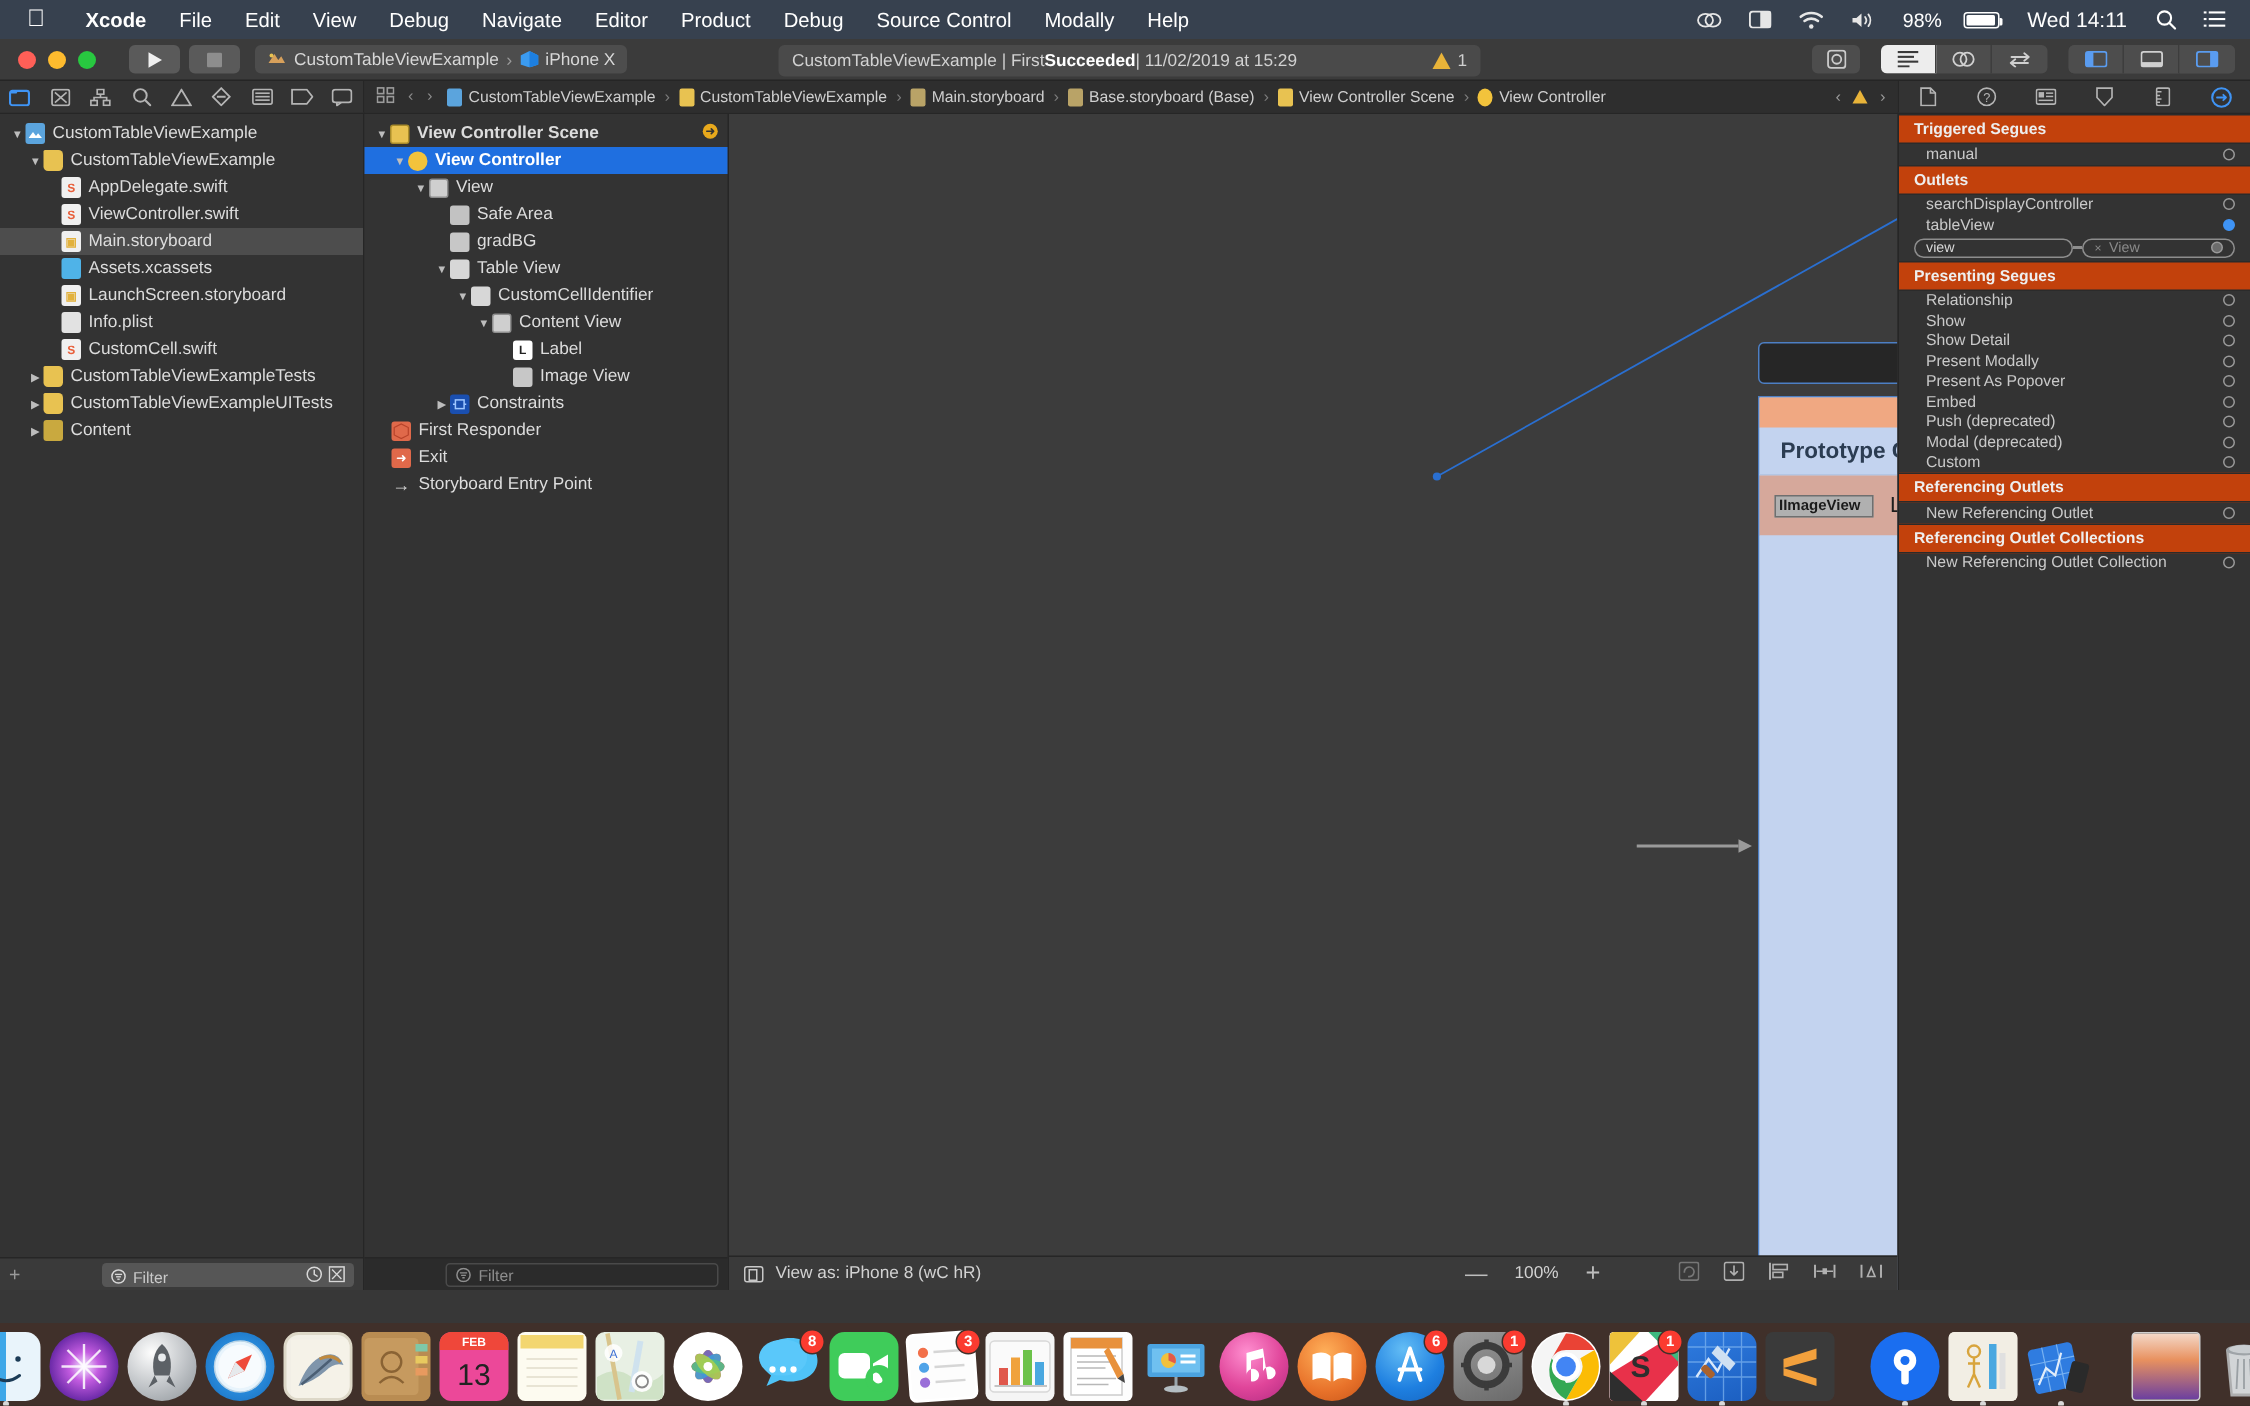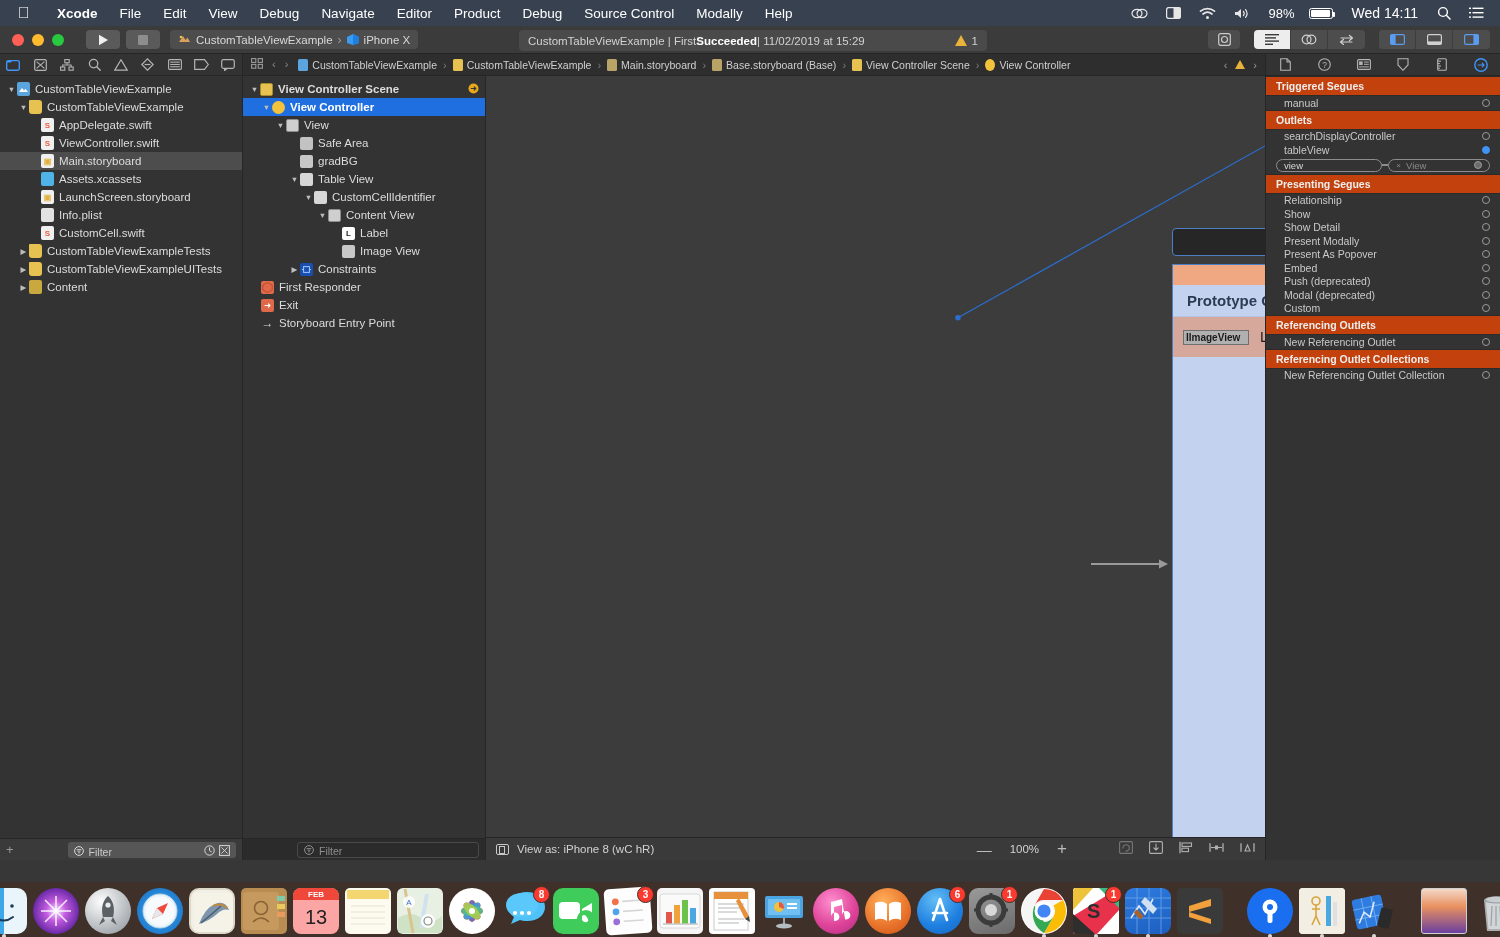--- a/index.html
+++ b/index.html
@@ -988,21 +988,21 @@
           <rect x="36" y="8" width="8" height="5" fill="#7fc8a8"></rect>
           <rect x="36" y="16" width="8" height="5" fill="#e8c95f"></rect>
           <rect x="36" y="24" width="8" height="5" fill="#e89a5f"></rect>
           <circle cx="20" cy="20" r="6.5" fill="none" stroke="#8a6334" stroke-width="1.6"></circle>
           <path d="M12 34 Q20 26 28 34" fill="none" stroke="#8a6334" stroke-width="1.6"></path>
         </svg>
     </div>
   </div>
 
   <div class="dapp">
-    <div class="sq" style="background:#fca5a5;border-radius:8px;display:flex;flex-direction:column">
+    <div class="sq" style="background:#ec4899;border-radius:8px;display:flex;flex-direction:column">
       <div style="height:12px;background:#ef473a;color:#fff;font-size:8px;font-weight:bold;display:flex;align-items:center;justify-content:center">FEB</div>
       <div style="flex:1;display:flex;align-items:center;justify-content:center;color:#222;font-size:20px">13</div>
     </div>
   </div>
 
   <div class="dapp">
     <div class="sq" style="background:#fdfbf0;border-radius:5px">
       <svg width="46" height="46" viewBox="0 0 46 46">
           <rect x="2" y="2" width="42" height="42" rx="4" fill="#fdfbf0"></rect>
           <rect x="2" y="2" width="42" height="9" fill="#f3d670"></rect>

